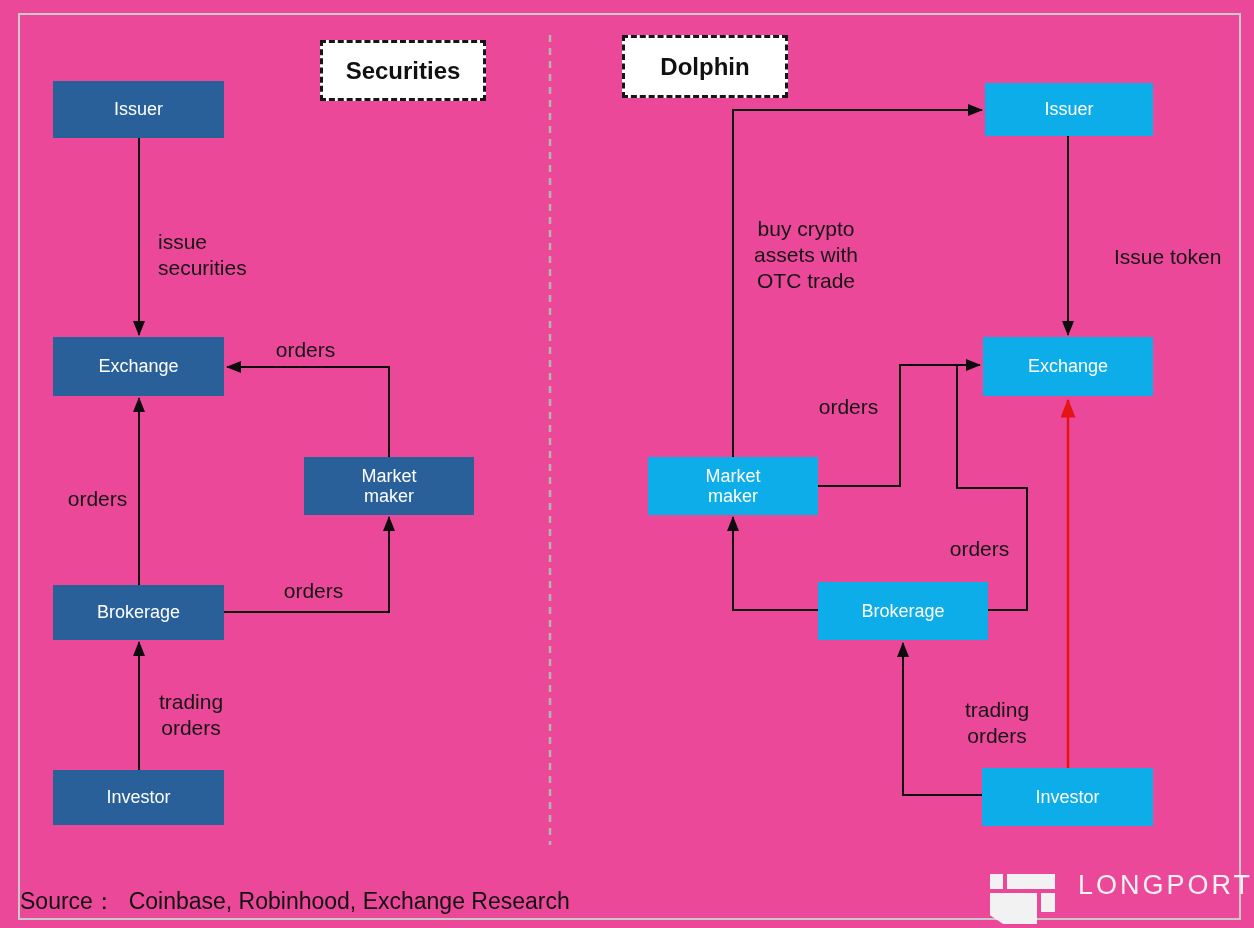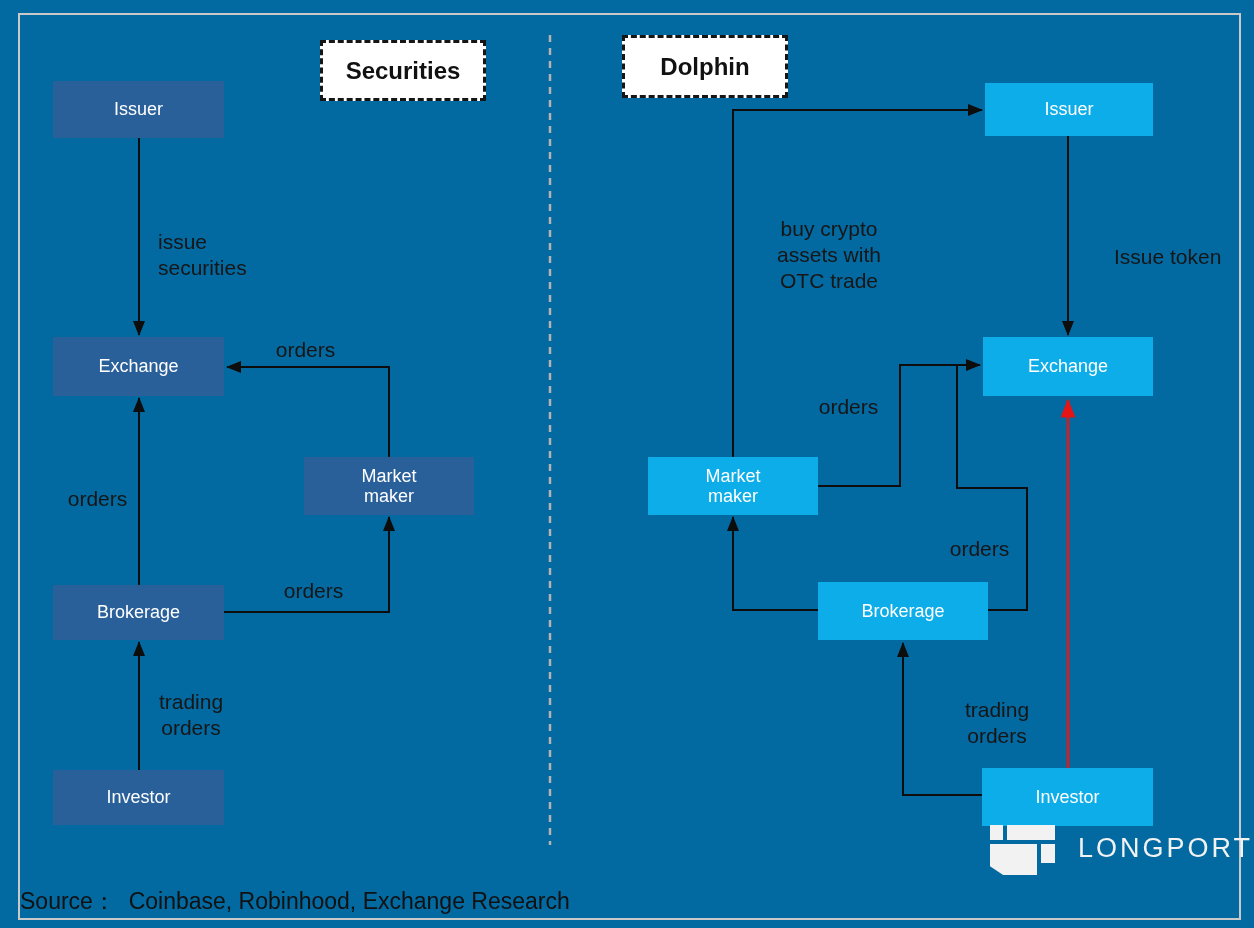--- a/index.html
+++ b/index.html
@@ -1,33 +1,33 @@
 <!DOCTYPE html>
 <html><head>
 <meta charset="utf-8">
 <style>
   html,body{margin:0;padding:0;background:#fff;}
   .canvas{
-    position:relative;width:1254px;height:928px;background:#0369a1;overflow:hidden;
+    position:relative;width:1254px;height:928px;background:#ec4899;overflow:hidden;
     font-family:"Liberation Sans","DejaVu Sans",sans-serif;color:#111;
   }
   .frame{position:absolute;left:18px;top:13px;width:1219px;height:903px;border:2px solid #c9c9c9;background:transparent;}
   svg.wires{position:absolute;left:0;top:0;width:1254px;height:928px;}
   .node{
     position:absolute;display:flex;align-items:center;justify-content:center;
     color:#fff;font-size:18px;line-height:1.12;text-align:center;white-space:pre-line;
   }
   .tag{
     position:absolute;display:flex;align-items:center;justify-content:center;
     border:3px dashed #161616;font-weight:bold;font-size:24px;color:#111;background:#fff;
   }
   .lbl{position:absolute;font-size:21px;line-height:1.24;color:#161616;white-space:pre-line;}
   .lbl.center{text-align:center;}
   .footer{position:absolute;left:20px;top:886px;font-size:23px;color:#111;white-space:pre;}
-  .watermark{position:absolute;left:988px;top:823px;display:flex;align-items:center;}
+  .watermark{position:absolute;left:988px;top:872px;display:flex;align-items:flex-start;}
   .wm-icon{position:relative;width:68px;height:52px;}
   .wm-icon div{position:absolute;}
   .wm-b1{left:2px;top:2px;width:13px;height:15px;}
   .wm-b2{left:19px;top:2px;width:48px;height:15px;}
   .wm-b3{left:2px;top:21px;width:47px;height:31px;clip-path:polygon(0 0,100% 0,100% 100%,28% 100%,0 72%);}
   .wm-b4{left:53px;top:21px;width:14px;height:19px;}
   .wm-text{margin-left:22px;font-size:27px;letter-spacing:3px;line-height:1;padding-bottom:2px;}
 </style>
 </head>
 <body>
@@ -84,21 +84,21 @@
   <div class="lbl center" style="left:141px;top:689px;width:100px;">trading
 orders</div>
 
   <div class="node" style="left: 985px; top: 83px; width: 168px; height: 53px; background-color: rgb(12, 173, 232);"><span>Issuer</span></div>
   <div class="node" style="left: 983px; top: 337px; width: 170px; height: 59px; background-color: rgb(12, 173, 232);"><span>Exchange</span></div>
   <div class="node" style="left: 648px; top: 457px; width: 170px; height: 58px; background-color: rgb(12, 173, 232);"><span>Market
 maker</span></div>
   <div class="node" style="left: 818px; top: 582px; width: 170px; height: 58px; background-color: rgb(12, 173, 232);"><span>Brokerage</span></div>
   <div class="node" style="left: 982px; top: 768px; width: 171px; height: 58px; background-color: rgb(12, 173, 232);"><span>Investor</span></div>
 
-  <div class="lbl center" style="left:766px;top:216px;width:126px;">buy crypto
+  <div class="lbl center" style="left:743px;top:216px;width:126px;">buy crypto
 assets with
 OTC trade</div>
   <div class="lbl" style="left:1114px;top:244px;width:130px;">Issue token</div>
   <div class="lbl center" style="left:801px;top:394px;width:95px;">orders</div>
   <div class="lbl center" style="left:932px;top:536px;width:95px;">orders</div>
   <div class="lbl center" style="left:947px;top:697px;width:100px;">trading
 orders</div>
 
   <div class="footer">Source：  Coinbase, Robinhood, Exchange Research</div>
 

